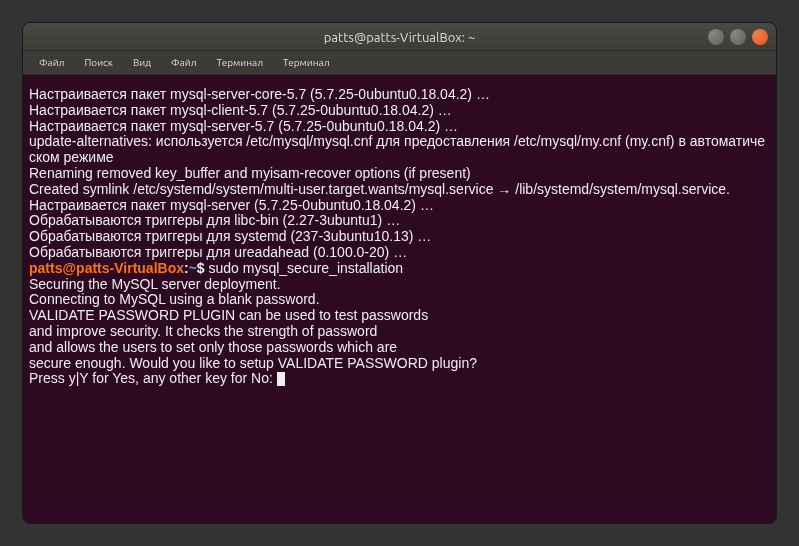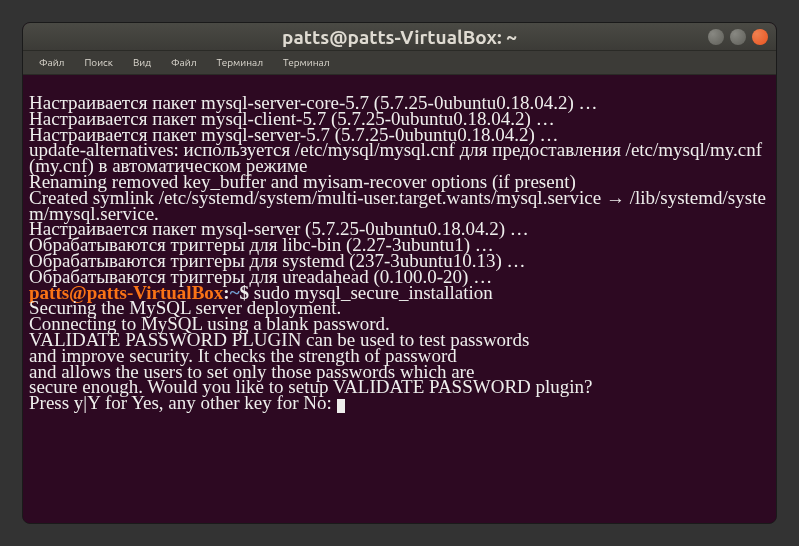--- a/index.html
+++ b/index.html
@@ -25,22 +25,22 @@
       height: 28px;
       background: linear-gradient(to bottom, #4a4a44, #3c3b37);
       display: flex;
       align-items: center;
       justify-content: center;
       position: relative;
       border-bottom: 1px solid #2a2a26;
     }
     .title {
       color: #dfdbd2;
-      font-size: 19px;
-      font-weight: bold;
+      font-size: 13px;
+      font-weight: normal;
     }
     .window-controls {
       position: absolute;
       right: 8px;
       display: flex;
       gap: 6px;
       align-items: center;
     }
     .win-btn {
       width: 16px;
@@ -67,23 +67,23 @@
     }
     .menu-item {
       color: #dfdbd2;
       font-size: 10px;
       padding: 2px 8px;
       cursor: pointer;
     }
     .terminal {
       flex: 1;
       background: #2d0922;
-      padding: 20px 6px;
-      font-family: Liberation Serif, serif;
-      font-size: 19px;
+      padding: 12px 6px;
+      font-family: Liberation Sans, sans-serif;
+      font-size: 14px;
       line-height: 15.8px;
       color: #eeeeec;
       overflow: hidden;
       white-space: pre-wrap;
       word-break: break-all;
     }
     .prompt-user { color: #f97316; font-weight: bold; }
     .prompt-colon { color: #eeeeec; font-weight: bold; }
     .prompt-path { color: #729fcf; font-weight: bold; }
     .cursor {

